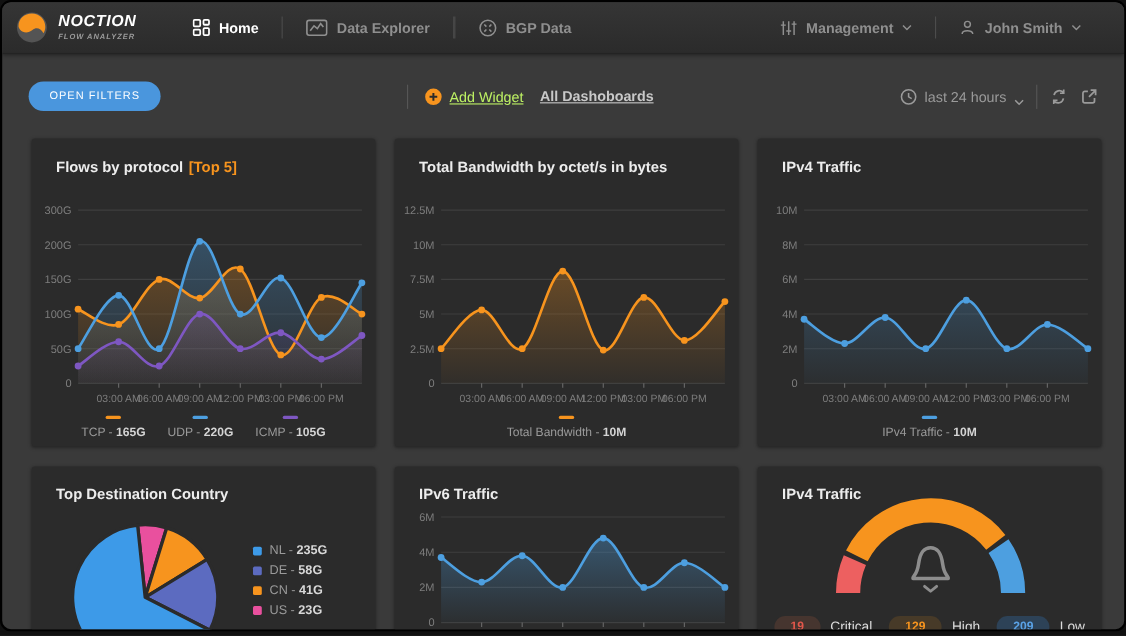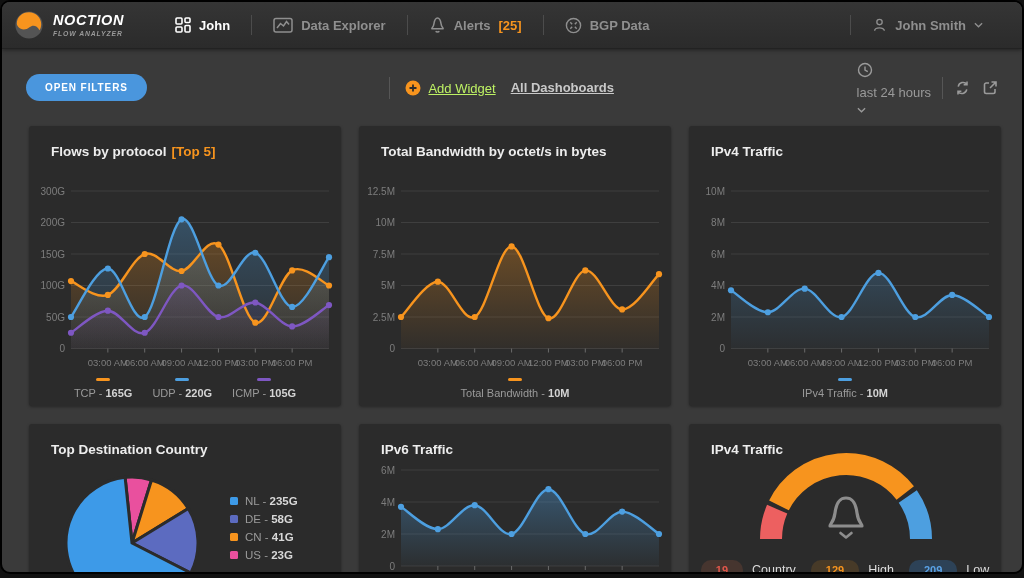--- a/index.html
+++ b/index.html
@@ -13,29 +13,29 @@
   .brand-sub{font-size:6.8px;font-weight:bold;font-style:italic;color:#9a9a9a;letter-spacing:.9px;margin-top:2px;}
   .nav-item{display:flex;align-items:center;gap:8px;padding:0 21px;color:#8f8f8f;font-size:13px;font-weight:bold;cursor:pointer;height:46px;}
   .nav-item.active{color:#fff;}
   .vsep{width:1px;height:20px;background:#4c4c4c;}
   .badge{color:#f7941e;font-weight:bold;}
   .nav-right{margin-left:auto;display:flex;align-items:center;}
   .ic{flex:none;}
   
   .toolbar{height:77px;display:flex;align-items:center;padding:0 24px;}
   .btn-filters{background:#4a96dd;color:#fff;border:none;border-radius:14px;padding:8px 19px;
-    font-size:10px;font-weight:bold;letter-spacing:.9px;font-family:inherit;cursor:pointer;}
+    font-size:10px;font-weight:normal;letter-spacing:.9px;font-family:inherit;cursor:pointer;}
   .tb-center{margin:0 auto;display:flex;align-items:center;gap:15px;}
   .dash-title{display:flex;align-items:center;gap:8px;color:#f0f0f0;font-size:16px;font-weight:bold;cursor:pointer;}
   .tb-div{width:1px;height:22px;background:#565656;}
   .link-add{display:flex;align-items:flex-end;gap:7px;color:#bef264;font-size:13px;font-weight:normal;
     text-decoration:underline;cursor:pointer;}
   .link-all{color:#c9c9c9;font-size:13px;font-weight:bold;text-decoration:underline;cursor:pointer;}
   .tb-right{display:flex;align-items:center;gap:11px;color:#9a9a9a;font-size:13px;}
-  .time-sel{display:flex;align-items:flex-start;gap:7px;cursor:pointer;flex-direction:column;}
+  .time-sel{display:flex;align-items:flex-end;gap:7px;cursor:pointer;}
   .icon-btn{display:flex;align-items:center;cursor:pointer;color:#9a9a9a;}
   
   .grid{margin:0 24px 0 27px;display:grid;grid-template-columns:312px 312px 312px;grid-auto-rows:280px;gap:18px;}
   .card{background:#2b2b2b;border-radius:3px;position:relative;box-shadow:0 1px 3px rgba(0,0,0,.35);}
   .card-title{position:absolute;top:18px;left:22px;margin:0;font-size:13.5px;font-weight:bold;color:#ededed;z-index:2;}
   .accent{color:#f7941e;}
   .accent:not(:empty){margin-left:5px;}
   svg.chart{position:absolute;left:8px;width:296px;height:200px;overflow:visible;}
   .chart-a{top:53px;}
   .chart-b{top:34px;}
@@ -73,52 +73,53 @@
       </div>
     </div>
 
     <div class="nav-item active">
       <svg class="ic" width="16" height="16" viewBox="0 0 16 16" fill="none" stroke="currentColor" stroke-width="1.6">
         <rect x="1" y="1" width="6" height="6" rx="1"></rect>
           <rect x="10" y="1" width="5" height="4.5" rx="1"></rect>
         <rect x="1" y="10" width="6" height="5" rx="1"></rect>
           <rect x="10" y="8.5" width="5" height="6.5" rx="1"></rect>
       </svg>
-      <span>John</span>
+      <span>Home</span>
     </div>
     <span class="vsep"></span>
 
     <div class="nav-item">
       <svg class="ic" width="20" height="17" viewBox="0 0 20 17" fill="none" stroke="currentColor" stroke-width="1.5">
         <rect x="1" y="1.5" width="18" height="13.5" rx="2"></rect>
         <polyline points="4,11 7.5,6.5 10.5,9 13.5,4.5 16,7.5"></polyline>
       </svg>
       <span>Data Explorer</span>
     </div>
     <span class="vsep"></span>
 
-    <div class="nav-item">
-      <svg class="ic" width="17" height="18" viewBox="0 0 18 19" fill="none" stroke="currentColor" stroke-width="1.6" stroke-linejoin="round">
-        <path d="M3,13.5 C3,12 4.6,12.3 5.2,8.2 C5.9,3.5 7.2,2 9,2 C10.8,2 12.1,3.5 12.8,8.2 C13.4,12.3 15,12 15,13.5 Z"></path>
-        <path d="M7.2,16 C7.7,17.3 10.3,17.3 10.8,16"></path>
-      </svg>
-      <span>Alerts</span>
-      <span class="badge">[25]</span>
-    </div>
     <span class="vsep"></span>
 
     <div class="nav-item">
       <svg class="ic" width="17" height="17" viewBox="0 0 18 18" fill="none" stroke="currentColor" stroke-width="1.5">
         <circle cx="9" cy="9" r="7.5"></circle>
         <path d="M5.6,5.6 L7.6,7.6 M12.4,5.6 L10.4,7.6 M5.6,12.4 L7.6,10.4 M12.4,12.4 L10.4,10.4"></path>
       </svg>
       <span>BGP Data</span>
     </div>
 
     <div class="nav-right">
+      <div class="nav-item">
+        <svg class="ic" width="16" height="15" viewBox="0 0 18 16" fill="none" stroke="currentColor" stroke-width="1.5">
+          <path d="M3.5,1 V15 M9,1 V15 M14.5,1 V15 M1,5 H6 M6.5,11 H11.5 M12,4 H17"></path>
+        </svg>
+        <span>Management</span>
+        <svg class="ic" width="9" height="6" viewBox="0 0 10 6" fill="none" stroke="currentColor" stroke-width="1.5">
+          <polyline points="1,1 5,5 9,1"></polyline>
+        </svg>
+      </div>
       <span class="vsep"></span>
       <div class="nav-item">
         <svg class="ic" width="15" height="16" viewBox="0 0 18 18" fill="none" stroke="currentColor" stroke-width="1.6">
           <circle cx="9" cy="5.5" r="3.2"></circle>
           <path d="M3.2,16 C3.2,11.3 14.8,11.3 14.8,16"></path>
         </svg>
         <span>John Smith</span>
         <svg class="ic" width="9" height="6" viewBox="0 0 10 6" fill="none" stroke="currentColor" stroke-width="1.5">
           <polyline points="1,1 5,5 9,1"></polyline>
         </svg>
@@ -438,21 +439,21 @@
       <svg class="fullsvg" viewBox="0 0 312 280">
           <path d="M 82,114.99999999999999 A 75 75 0 0 1 88.16840307370143,85.21390820239142" fill="none" stroke="#ed6060" stroke-width="22"></path>
           <path d="M 89.96189318865521,81.37125879324758 A 75 75 0 0 1 216.26162592817678,69.03197097602677" fill="none" stroke="#f7941e" stroke-width="22"></path>
           <path d="M 218.76494482213207,72.45482881549326 A 75 75 0 0 1 232,115" fill="none" stroke="#4d9fe0" stroke-width="22"></path>
           <path d="M 141,102 C 141,99 144.5,99.5 146,89 C 147.5,77 151.5,74 157,74 C 162.5,74 166.5,77 168,89 C 169.5,99.5 173,99 173,102 Z" fill="none" stroke="#8d8d8d" stroke-width="3.2" stroke-linejoin="round"></path>
           <path d="M 151.5,109 L 157,113.5 L 162.5,109" fill="none" stroke="#8d8d8d" stroke-width="2.6" stroke-linecap="round" stroke-linejoin="round"></path>
         </svg>
       <div class="pills">
           <span class="pill-group">
             <span class="pill" style="background: rgb(70, 53, 47); color: rgb(226, 87, 75);">19</span>
-            <span>Country</span>
+            <span>Critical</span>
           </span>
           <span class="pill-group">
             <span class="pill" style="background: rgb(71, 58, 40); color: rgb(247, 148, 30);">129</span>
             <span>High</span>
           </span>
           <span class="pill-group">
             <span class="pill" style="background: rgb(45, 66, 87); color: rgb(90, 162, 230);">209</span>
             <span>Low</span>
           </span>
         </div>

